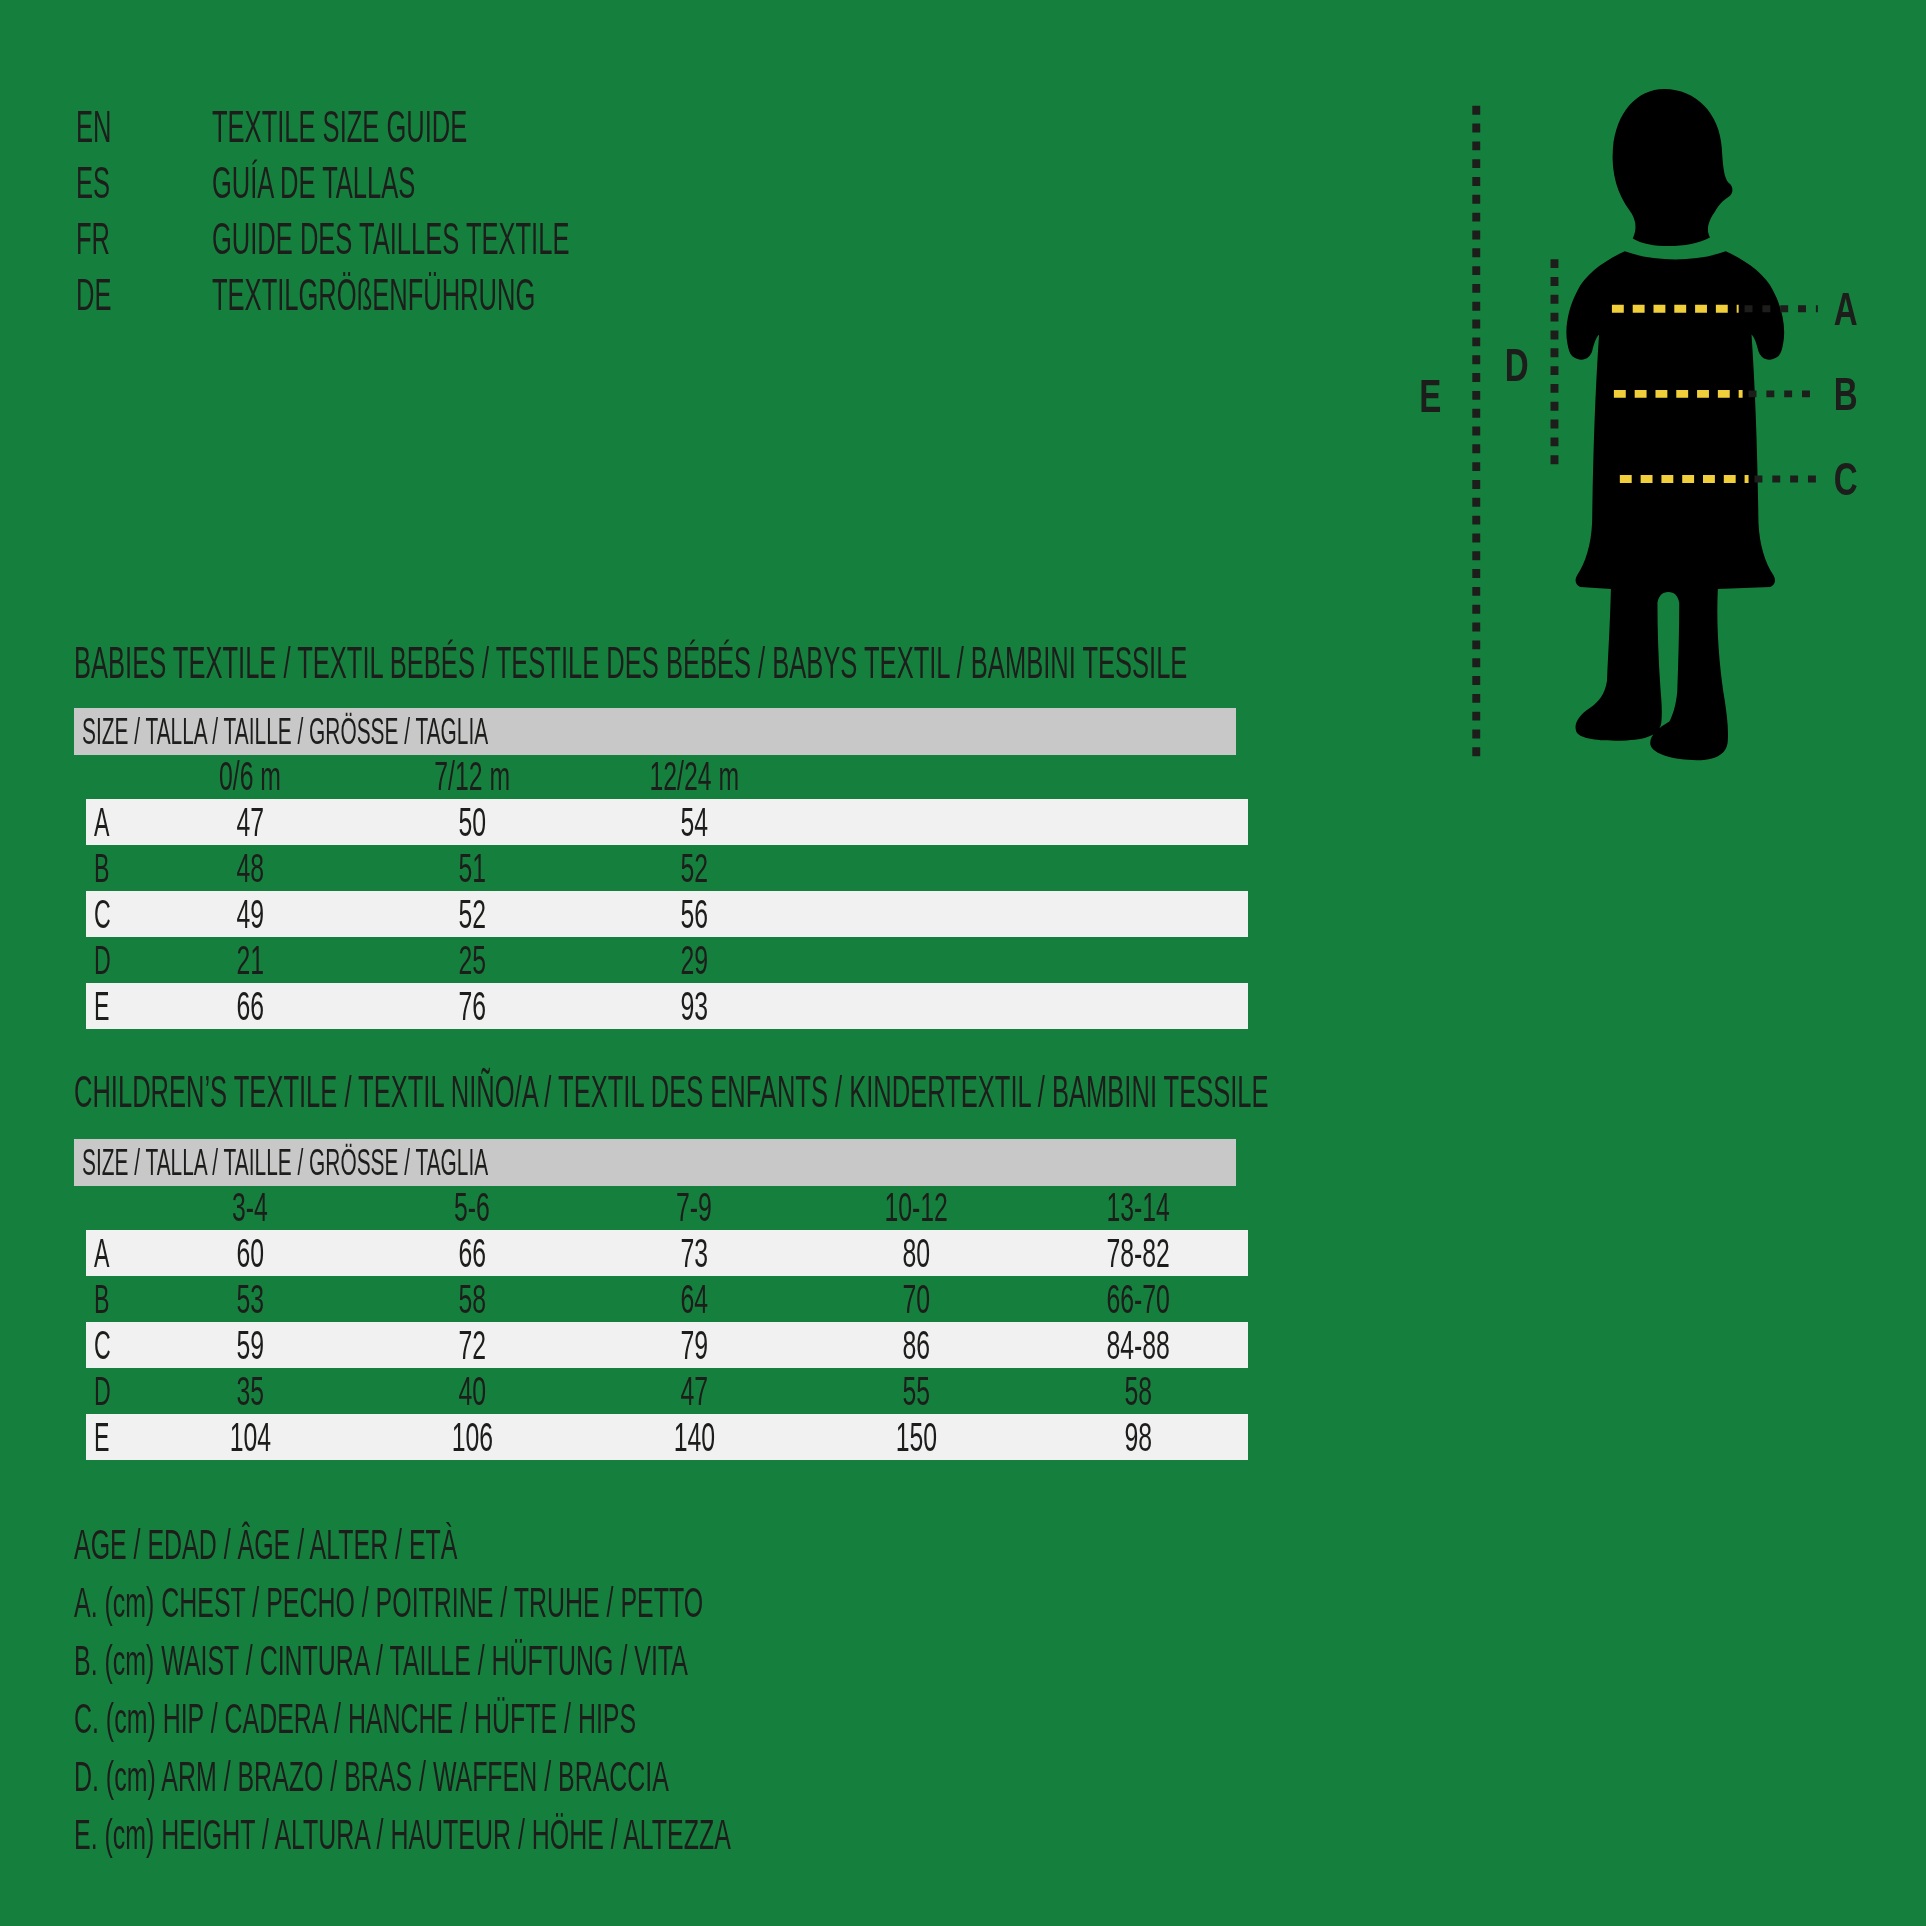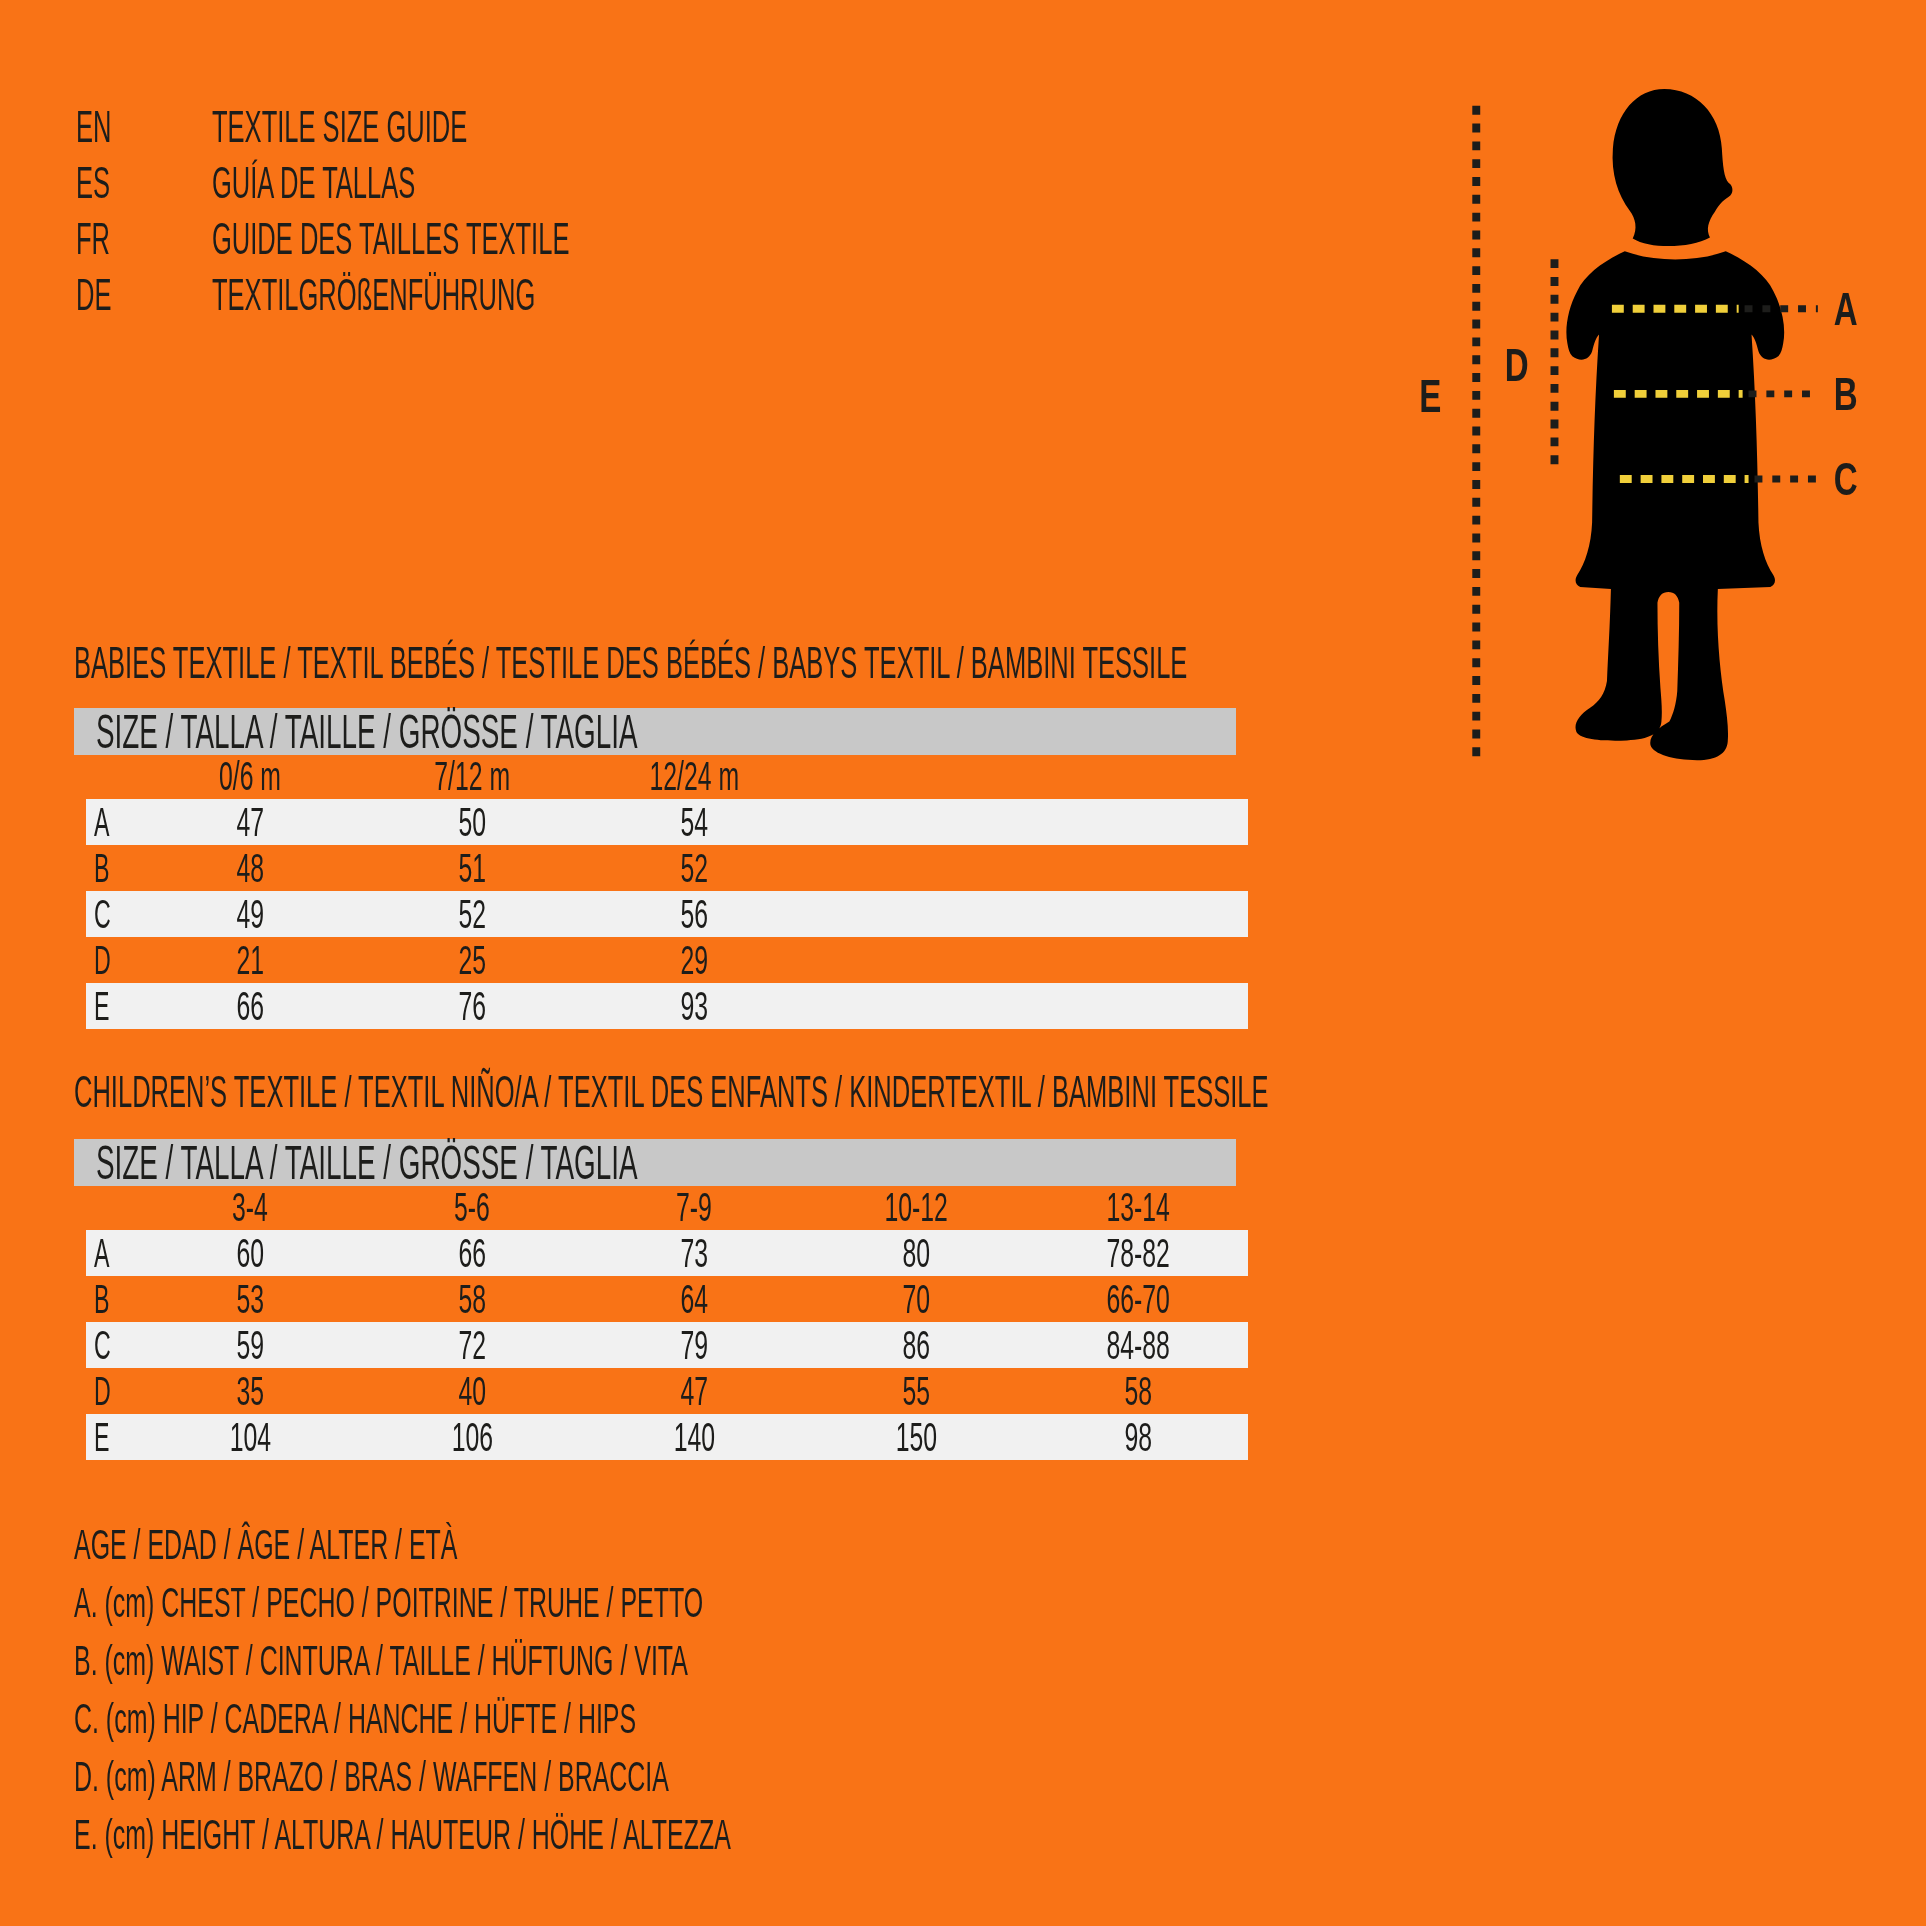--- a/index.html
+++ b/index.html
@@ -1,36 +1,36 @@
 <!DOCTYPE html>
 <html><head>
 <meta charset="utf-8">
 <style>
   * { margin:0; padding:0; box-sizing:border-box; }
   html,body { width:1927px; height:1927px; background:#ffffff; }
   body { font-family:"Liberation Sans","DejaVu Sans",sans-serif; color:#1d1d1b; position:relative; overflow:hidden; }
 
-  .page { position:absolute; inset:0; background:#f97316; }
+  .page { position:absolute; inset:0; background:#15803d; }
 
   
   .cx  { display:inline-block; transform:scaleX(0.58); transform-origin:0 50%; white-space:nowrap; }
   .cxc { display:inline-block; transform:scaleX(0.62); transform-origin:50% 50%; white-space:nowrap; }
 
   
   .lang-block { position:absolute; left:76px; top:99px; }
   .lang-row { display:flex; height:56px; align-items:center; font-size:44px; }
   .lang-code { width:92px; flex:0 0 92px; }
   .lang-title { flex:0 0 auto;margin-left:44px; }
 
   
   .section-heading { position:absolute; left:74px; font-size:44px; line-height:46px; }
 
   
   .size-bar { position:absolute; left:74px; width:1162px; height:47px; background:#c8c8c8;
-              font-size:48px; line-height:47px; padding-left:22px; }
+              font-size:36px; line-height:47px; padding-left:8px; }
   .ttable { position:absolute; left:74px; width:1162px;margin-left:12px; }
   .trow { display:grid; grid-template-columns:53px 222px 222px 222px 222px 222px; height:46px; align-items:center; }
   .thead-row { height:45px; }
   .stripe { background:#f1f1f1; }
   .tlabel { font-size:40px; padding-left:8px; text-align:left; }
   .tcell { font-size:40px; text-align:center; }
 
   
   .legend { position:absolute; left:74px; top:1515px; }
   .legend-line { height:58px; line-height:58px; font-size:43px; }

